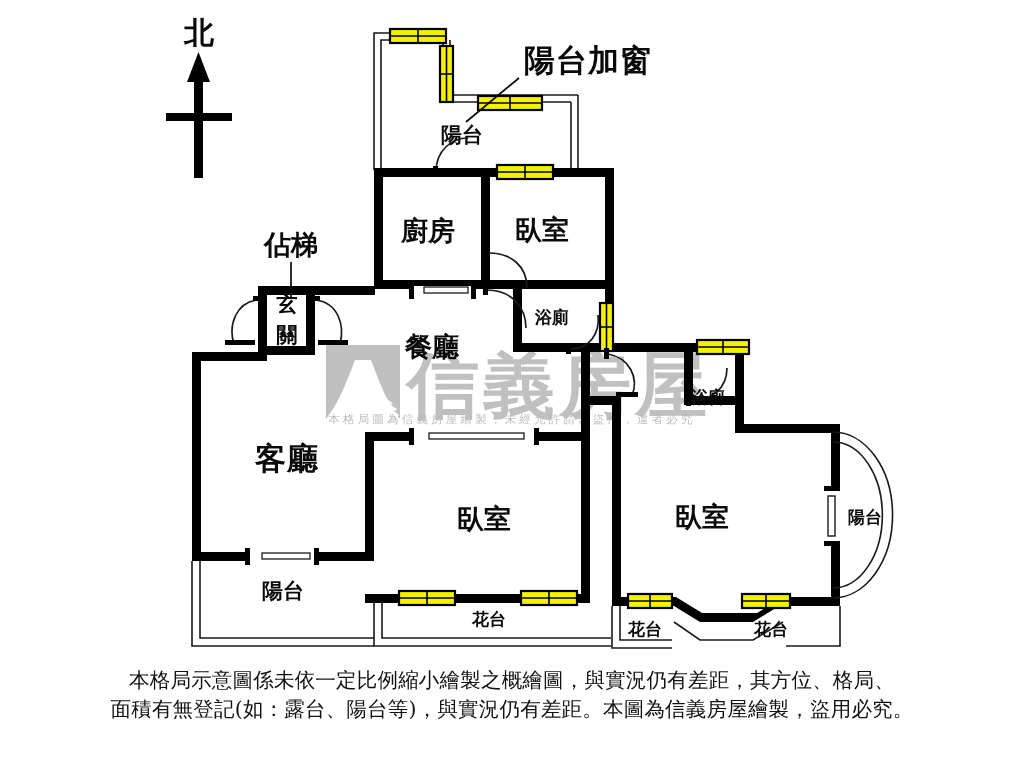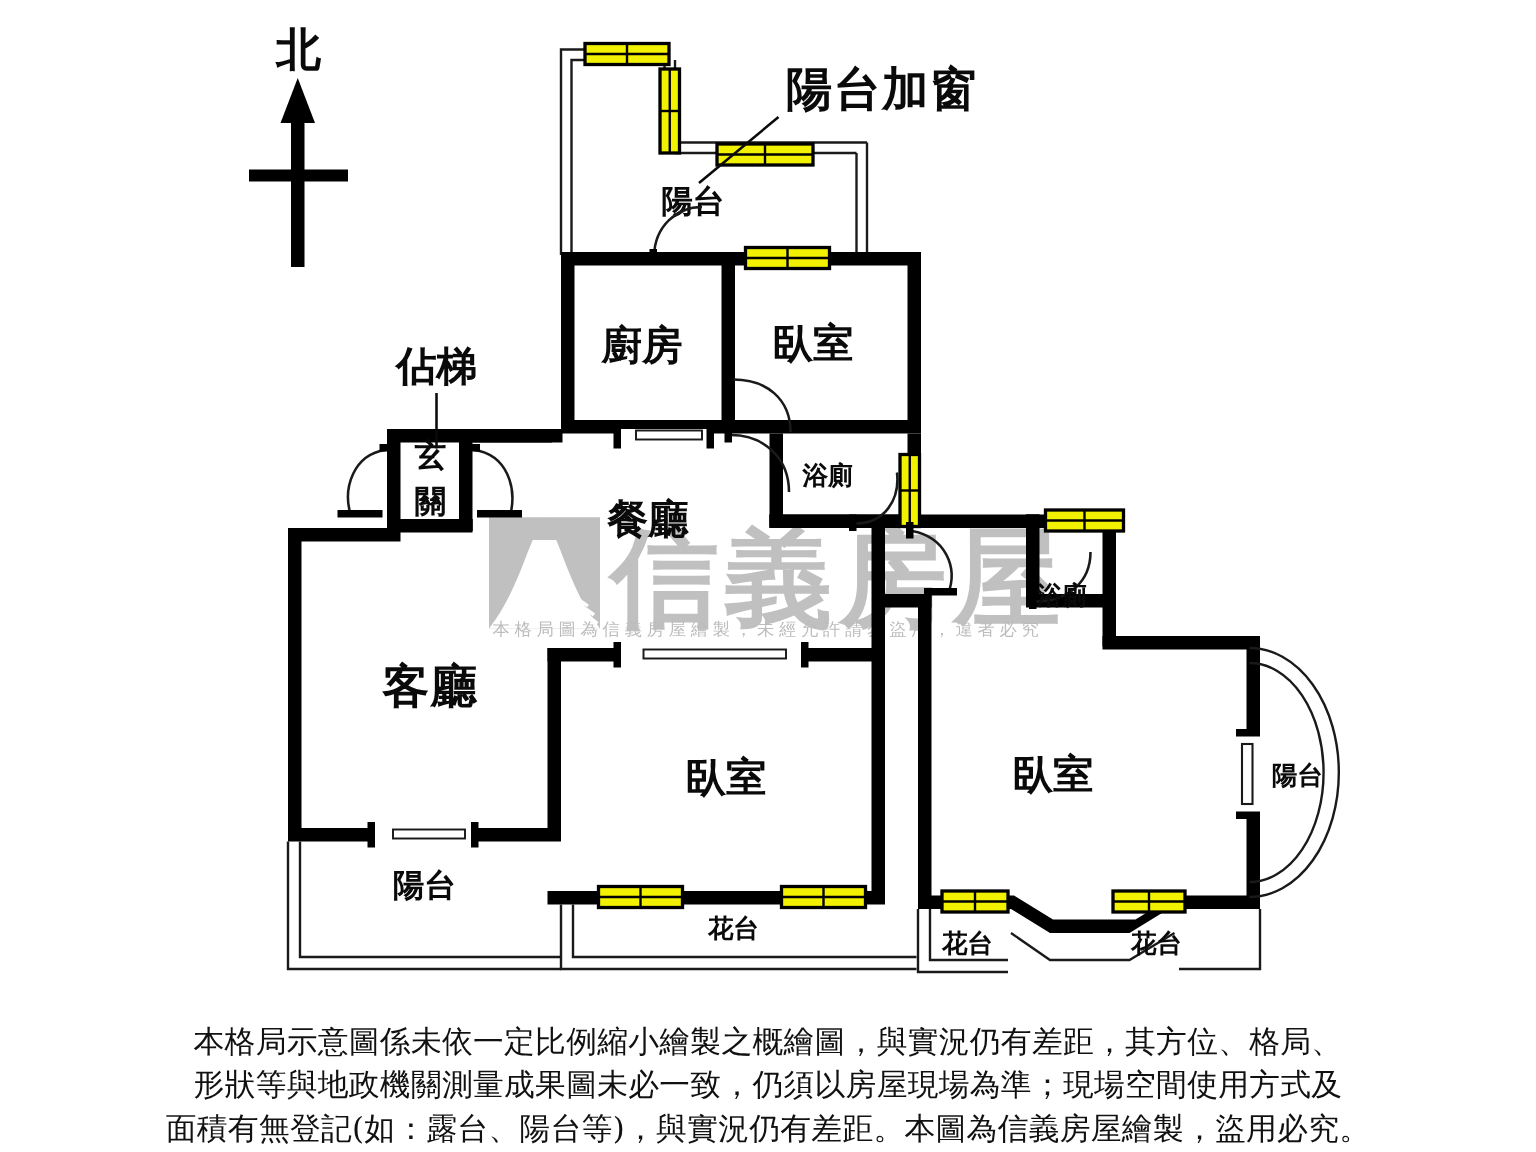--- a/index.html
+++ b/index.html
@@ -60,21 +60,21 @@
   .wm-big {
     font-family: "DejaVu Serif", "Liberation Serif", serif;
     fill: #bdbdbd;
     font-size: 72px;
     font-weight: 700;
     letter-spacing: 4px;
   }
   #disclaimer {
     position: absolute;
     left: 0;
-    top: 680px;
+    top: 666px;
     width: 1024px;
     text-align: center;
     font-family: "DejaVu Serif", "Liberation Serif", serif;
     font-size: 20.5px;
     line-height: 1.42;
     color: #111111;
     letter-spacing: 0.2px;
     font-weight: 500;
   }
   #disclaimer .dline { display: block; white-space: nowrap; }
@@ -343,17 +343,16 @@
 
     <text class="room-label lbl-md" x="283" y="592">陽台</text>
     <text class="room-label lbl-sm" x="489" y="620">花台</text>
     <text class="room-label lbl-sm" x="645" y="630">花台</text>
     <text class="room-label lbl-sm" x="771" y="630">花台</text>
 
   </svg>
 
   <div id="disclaimer">
     <span class="dline">本格局示意圖係未依一定比例縮小繪製之概繪圖，與實況仍有差距，其方位、格局、</span>
-    <span class="dline">形狀等與地政機關測量成果圖未必一致，仍須以房屋現場為準；現場空間使用方式及</span>
     <span class="dline">面積有無登記(如：露台、陽台等)，與實況仍有差距。本圖為信義房屋繪製，盜用必究。</span>
   </div>
 
 </div>
 
 </body></html>

